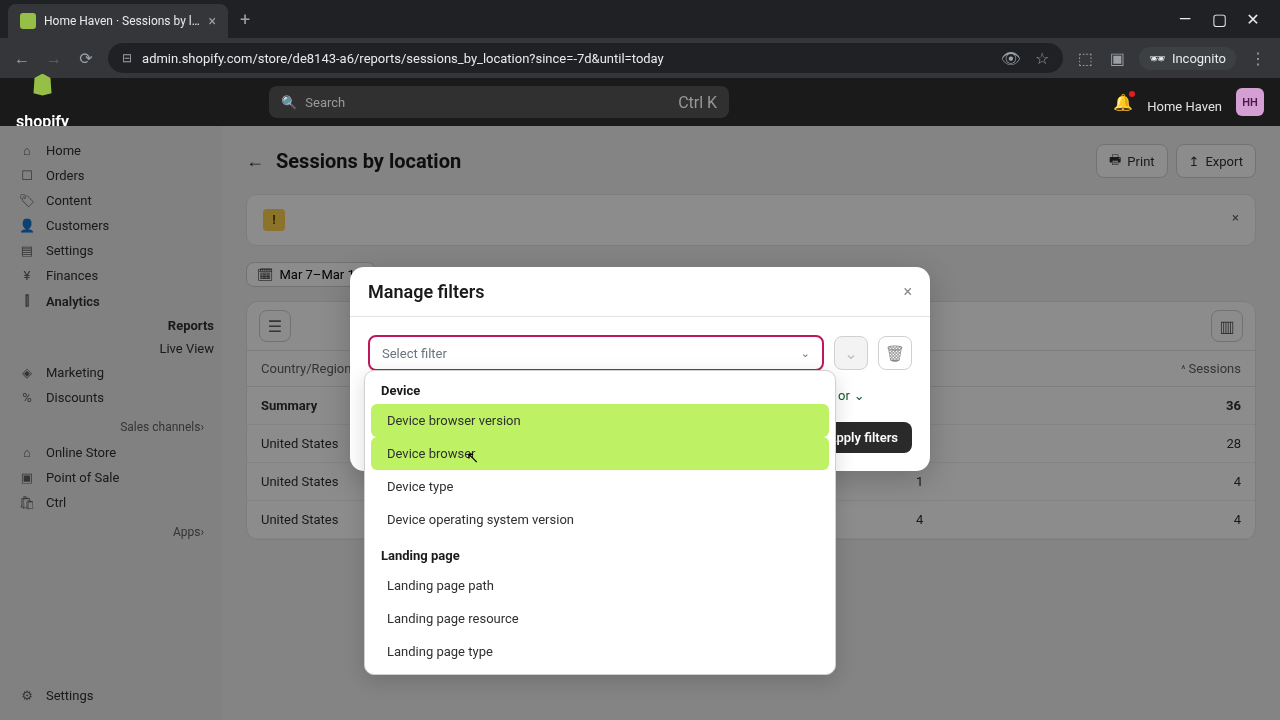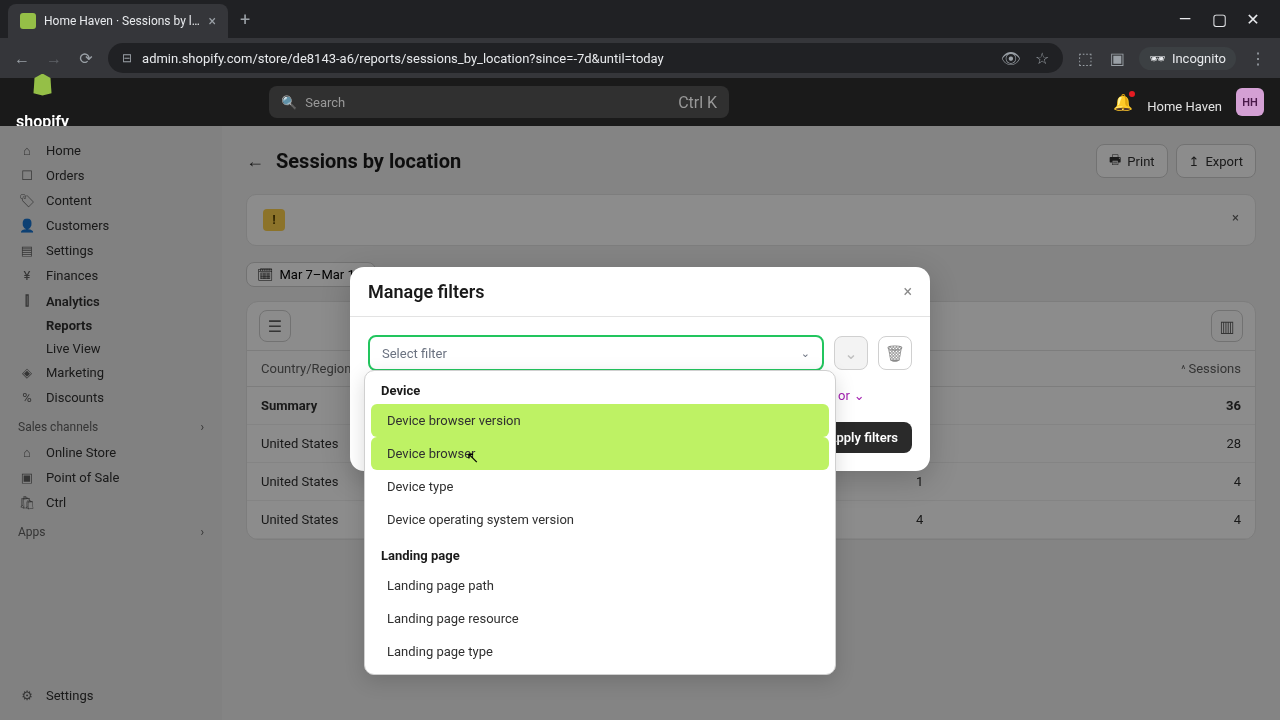--- a/index.html
+++ b/index.html
@@ -35,23 +35,23 @@
 .notif-dot { position: absolute; top: -2px; right: -2px; width: 6px; height: 6px; background: #e51c23; border-radius: 50%; }
 .store-name { font-size: 13px; color: #e3e3e3; margin-top: 8px; }
 .avatar { width: 28px; height: 28px; background: #d4a0d4; border-radius: 6px; display: flex; align-items: center; justify-content: center; font-size: 11px; font-weight: 600; color: #4a1a4a; }
 
 
 .app-body { display: flex; height: calc(720px - 38px - 40px - 48px); background: #f1f1f1; }
 .sidebar { width: 222px; background: #ebebeb; padding: 12px 8px; display: flex; flex-direction: column; font-size: 13px; }
 .nav-item { display: flex; align-items: center; gap: 10px; padding: 5px 10px; border-radius: 8px; color: #303030; cursor: pointer; }
 .nav-item.active { font-weight: 600; }
 .nav-item .nav-icon { width: 18px; text-align: center; color: #616161; font-size: 13px; }
-.nav-sub { padding-left: 38px; font-size: 13px; color: #303030; padding-top: 4px; padding-bottom: 4px; cursor: pointer; }
+.nav-sub { padding-left: 38px; font-size: 13px; color: #303030; padding-top: 4px; padding-bottom: 4px; cursor: pointer; text-align: right; }
 .nav-sub.active { font-weight: 700; }
-.nav-section { color: #616161; font-size: 12px; padding: 10px 10px 6px; display: flex; justify-content: space-between; align-items: center; }
+.nav-section { color: #616161; font-size: 12px; padding: 10px 10px 6px; display: flex; justify-content: flex-end; align-items: center; }
 .sidebar-bottom { margin-top: auto; }
 
 .content { flex: 1; padding: 18px 24px; overflow: hidden; position: relative; }
 .page-header { display: flex; align-items: center; gap: 12px; margin-bottom: 16px; }
 .back-arrow { font-size: 18px; color: #303030; cursor: pointer; }
 .page-title { font-size: 20px; font-weight: 700; color: #1a1a1a; }
 .page-actions { margin-left: auto; display: flex; gap: 8px; }
 .action-btn { display: flex; align-items: center; gap: 6px; background: #fff; border: 1px solid #d0d0d0; border-radius: 8px; padding: 5px 12px; font-size: 13px; cursor: pointer; color: #303030; }
 
 .banner { background: #fff; border: 1px solid #e3e3e3; border-radius: 10px; padding: 14px 16px; display: flex; gap: 14px; margin-bottom: 16px; font-size: 13px; color: #303030; line-height: 1.4; }
@@ -73,25 +73,25 @@
 .sort-ind { font-size: 10px; margin-right: 3px; }
 
 
 .overlay { position: absolute; inset: 0; background: rgba(0,0,0,0.45); }
 .modal { position: absolute; left: 350px; top: 267px; width: 580px; background: #fff; border-radius: 14px; box-shadow: 0 8px 30px rgba(0,0,0,0.2); }
 .modal-header { display: flex; align-items: center; padding: 14px 18px; border-bottom: 1px solid #e3e3e3; }
 .modal-title { font-weight: 600; font-size: 18px; color: #1a1a1a; }
 .modal-close { margin-left: auto; color: #8a8a8a; cursor: pointer; font-size: 16px; }
 .modal-body { padding: 18px; }
 .filter-row { display: flex; gap: 10px; align-items: center; margin-bottom: 14px; }
-.select-box { flex: 1; border: 2px solid #22c55e; border-radius: 8px; height: 36px; display: flex; align-items: center; padding: 0 12px; font-size: 13px; color: #6b7280; cursor: pointer; position: relative; }
+.select-box { flex: 1; border: 2px solid #be185d; border-radius: 8px; height: 36px; display: flex; align-items: center; padding: 0 12px; font-size: 13px; color: #6b7280; cursor: pointer; position: relative; }
 .select-chevron { margin-left: auto; color: #6b7280; font-size: 11px; }
 .mini-btn { width: 34px; height: 34px; border: 1px solid #d0d0d0; border-radius: 8px; display: flex; align-items: center; justify-content: center; color: #8a8a8a; cursor: pointer; }
 .mini-btn.disabled { background: #f3f3f3; color: #c0c0c0; }
-.or-pill { font-size: 13px; color: #a21caf; display: inline-flex; align-items: center; gap: 4px; }
+.or-pill { font-size: 13px; color: #14532d; display: inline-flex; align-items: center; gap: 4px; }
 .modal-footer { display: flex; justify-content: flex-end; padding: 0 18px 18px; gap: 8px; }
 .apply-btn { background: #2a2a2a; color: #fff; border-radius: 8px; padding: 8px 14px; font-size: 13px; font-weight: 600; cursor: pointer; }
 
 
 .dropdown-list { position: absolute; left: 364px; top: 370px; width: 472px; background: #fff; border: 1px solid #d0d0d0; border-radius: 10px; box-shadow: 0 6px 20px rgba(0,0,0,0.15); max-height: 344px; overflow-y: auto; padding-bottom: 6px; z-index: 20; }
 .dropdown-list::-webkit-scrollbar { width: 10px; }
 .dropdown-list::-webkit-scrollbar-thumb { background: #b0b0b0; border-radius: 5px; }
 .dd-group { padding: 12px 16px 6px; font-weight: 700; font-size: 13px; color: #1a1a1a; }
 .dd-item { padding: 9px 16px; font-size: 13px; color: #303030; cursor: pointer; margin: 0 6px; border-radius: 6px; }
 .dd-item.hover { background: #bef264; }

